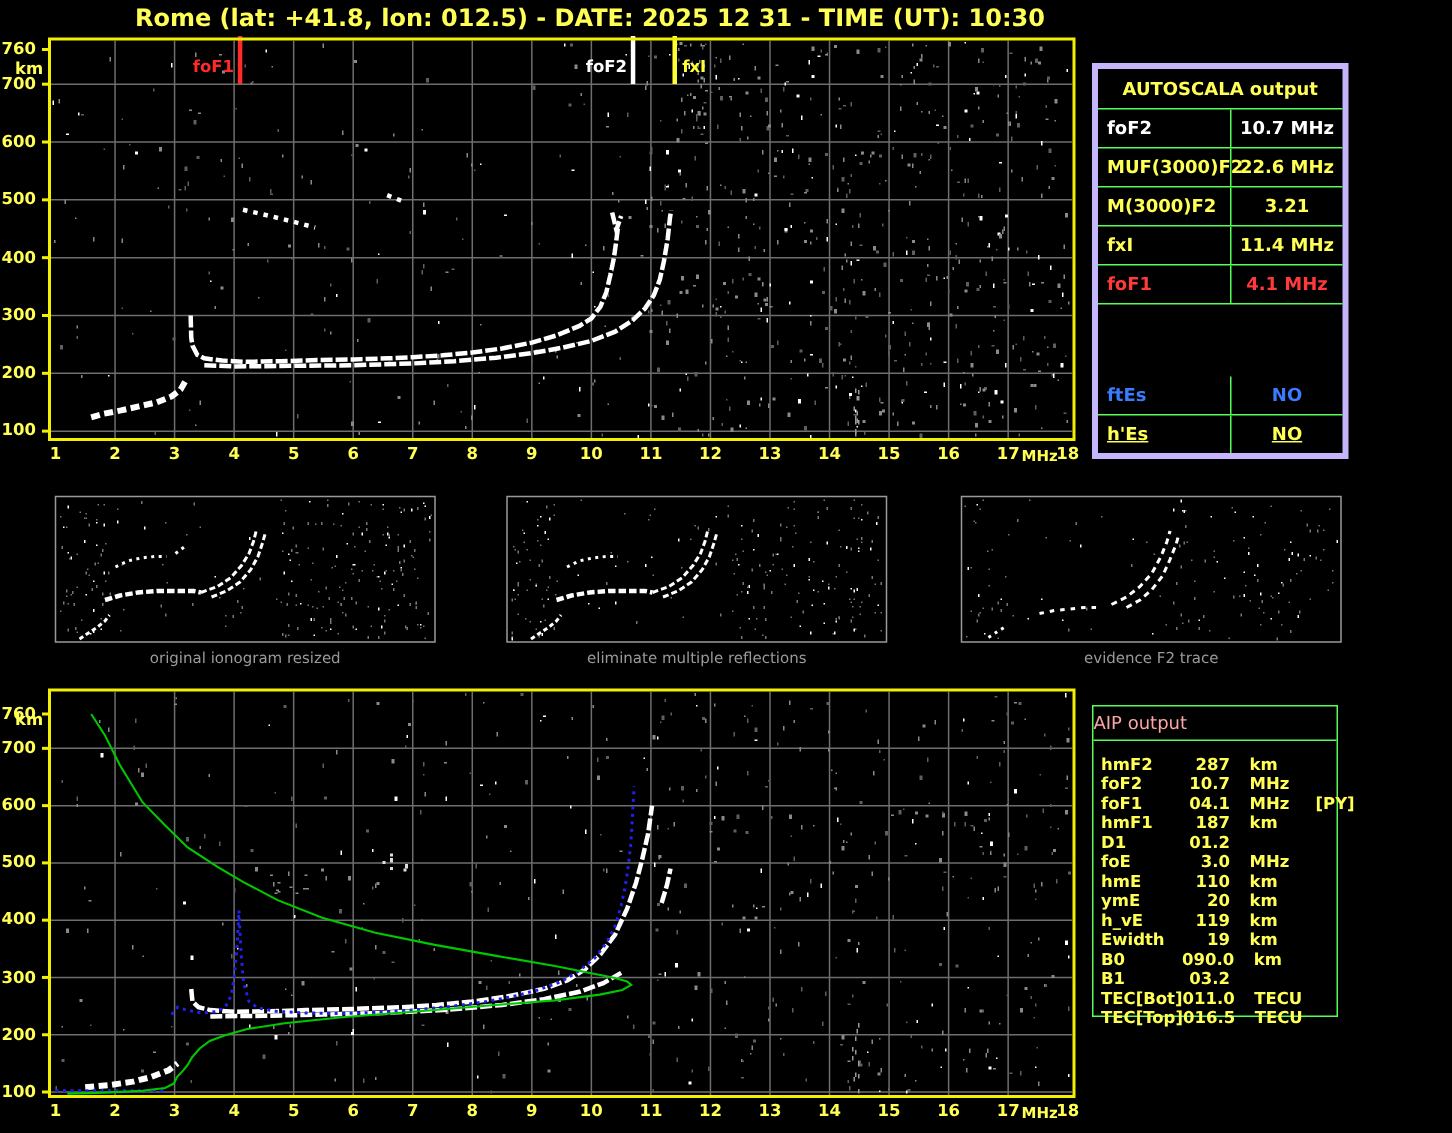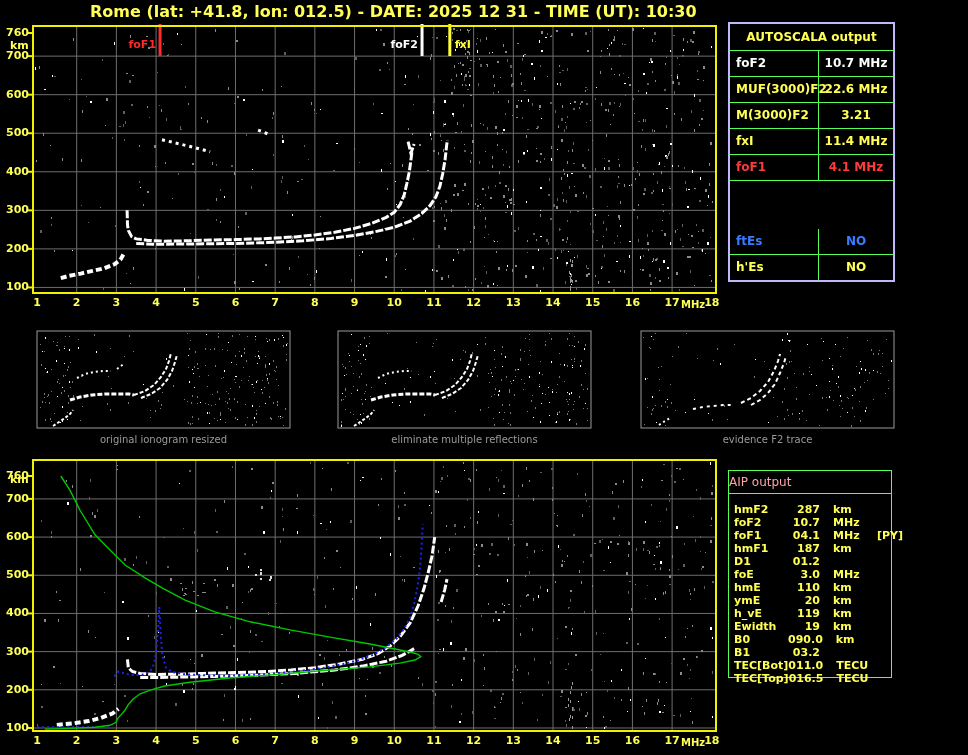--- a/index.html
+++ b/index.html
@@ -1,27 +1,27 @@
 <!DOCTYPE html>
 <html><head>
 <meta charset="utf-8">
 <style>
   html,body{margin:0;padding:0;background:#000;}
   #screen{position:relative;width:968px;height:755px;background:#000;overflow:hidden;
           font-family:"DejaVu Sans",sans-serif;}
   #gfx{position:absolute;left:0;top:0;}
   .title{position:absolute;left:90px;top:2px;color:#FFFF55;font-size:16px;font-weight:bold;letter-spacing:0px;}
-  .ylab{position:absolute;width:28px;text-align:right;color:#FFFF55;font-size:11px;font-weight:bold;}
+  .ylab{position:absolute;width:28px;text-align:left;color:#FFFF55;font-size:11px;font-weight:bold;}
   .xlab{position:absolute;width:24px;text-align:center;color:#FFFF55;font-size:11px;font-weight:bold;}
   .unitlab{position:absolute;color:#FFFF55;font-size:11px;font-weight:bold;}
   .mhz{font-size:10px;}
   .mlabel{position:absolute;font-size:11px;font-weight:bold;}
   .caption{position:absolute;width:253px;text-align:center;color:#9A9A9A;font-size:10px;top:434px;}
   
-  #autotbl{position:absolute;left:728px;top:22px;width:163px;border:2px solid #c4b5fd;background:#000;}
+  #autotbl{position:absolute;left:728px;top:42px;width:163px;border:4px solid #c4b5fd;background:#000;}
   #autotbl .hdr{height:26px;line-height:26px;text-align:center;color:#FFFF55;font-size:12px;font-weight:bold;border-bottom:1px solid #55FF55;}
   #autotbl .row{display:flex;height:25px;line-height:25px;border-bottom:1px solid #55FF55;font-size:12px;font-weight:bold;}
   #autotbl .row:last-child{border-bottom:none;}
   #autotbl .lab{width:82px;padding-left:6px;border-right:1px solid #55FF55;}
   #autotbl .val{flex:1;text-align:center;}
   
   #aiptbl{position:absolute;left:728px;top:470px;width:162px;height:206px;border:1px solid #55FF55;background:transparent;}
   #aiptbl .hdr{height:22px;line-height:22px;text-align:left;color:#fca5a5;font-size:12px;border-bottom:1px solid #55FF55;}
   #aipRows{position:absolute;left:729px;top:503px;width:230px;}
   #aipRows .arow{display:flex;height:13px;line-height:13px;color:#FFFF55;font-size:11px;font-weight:bold;padding-left:5px;}
@@ -2188,21 +2188,21 @@
           <div class="val">11.4 MHz</div>
         </div>
         <div class="row" style="color: rgb(255, 58, 58);">
           <div class="lab">foF1</div>
           <div class="val">4.1 MHz</div>
         </div>
         <div class="row" style="color: rgb(58, 124, 255); margin-top: 48px;">
           <div class="lab">ftEs</div>
           <div class="val">NO</div>
         </div>
-        <div class="row" style="color: rgb(255, 255, 85);">
+        <div class="row" style="color: rgb(255, 255, 85); text-decoration: underline;">
           <div class="lab">h'Es</div>
           <div class="val">NO</div>
         </div>
       </div>
   </div>
 
   <div id="aiptbl">
     <div class="hdr">AIP output</div>
   </div>
   <div id="aipRows">

